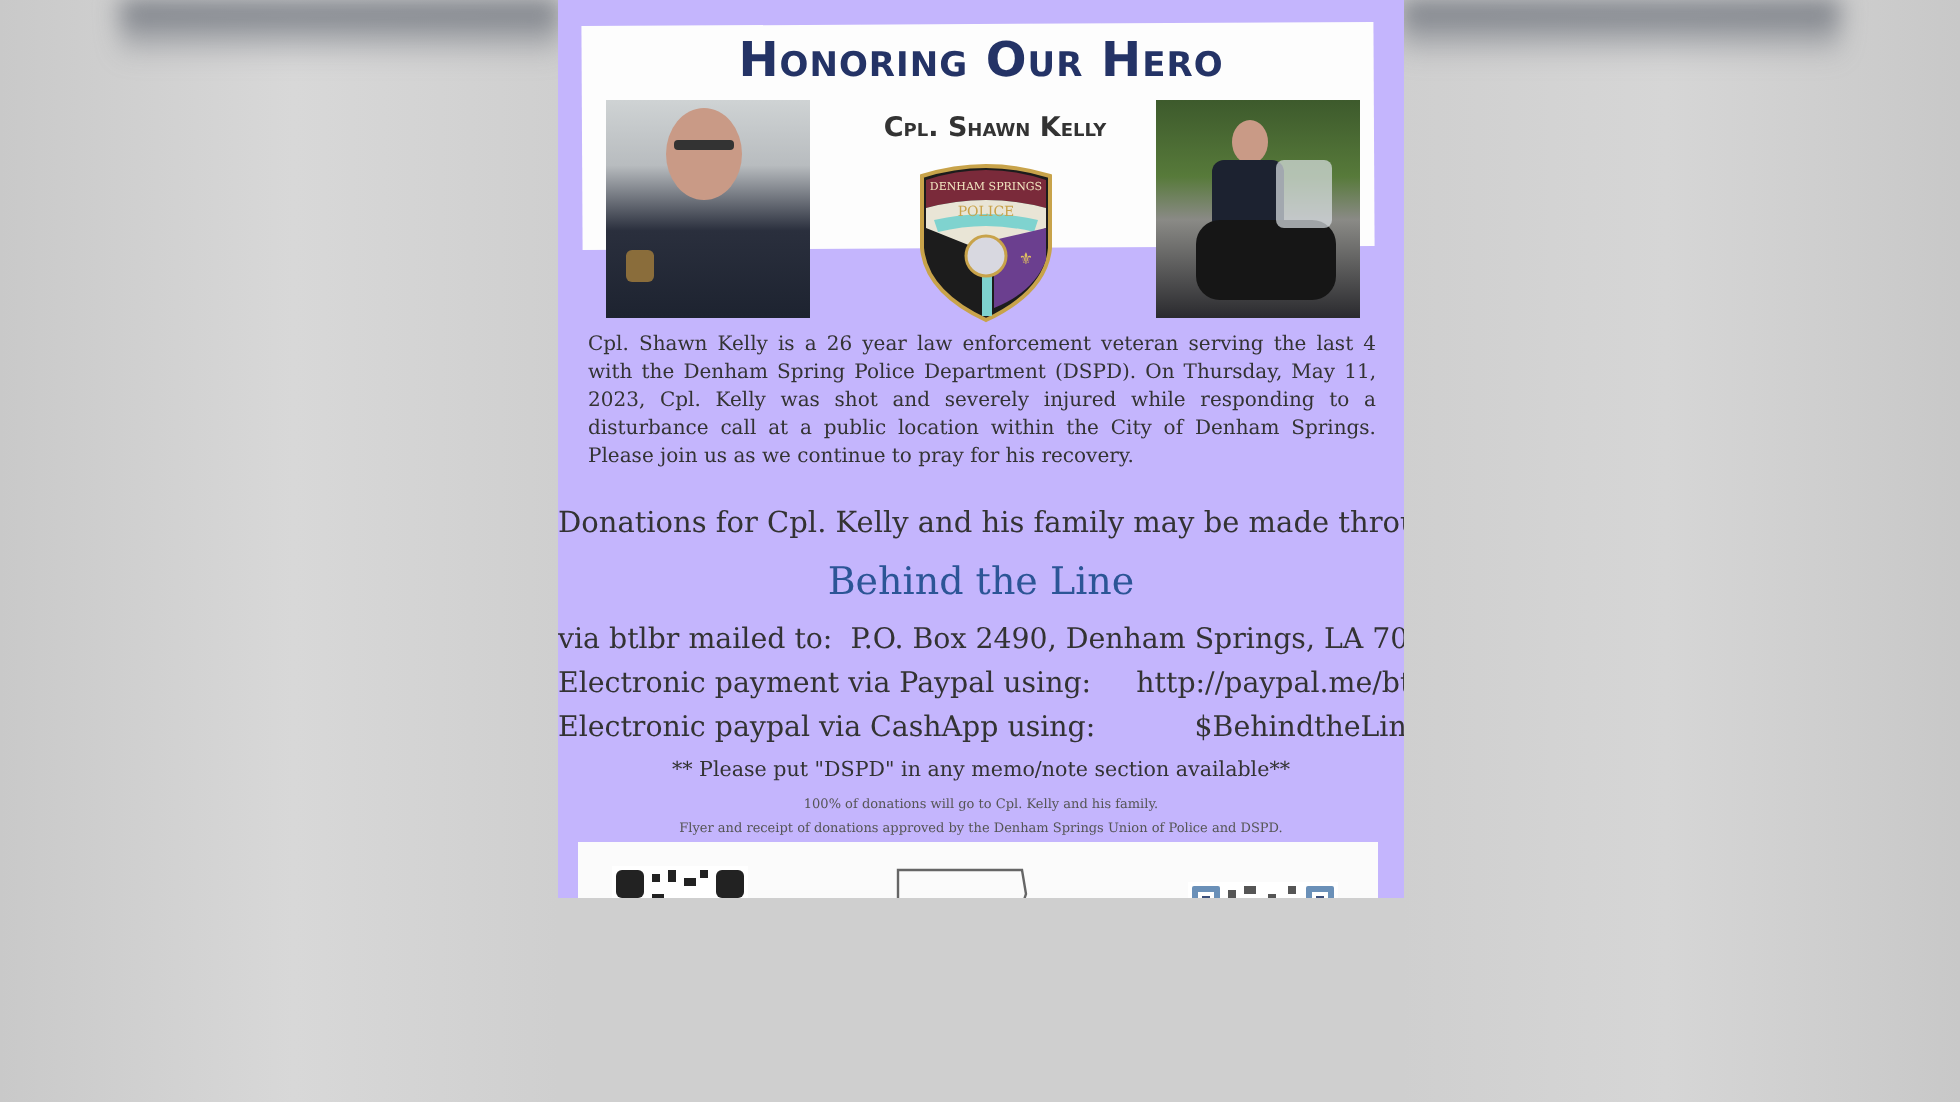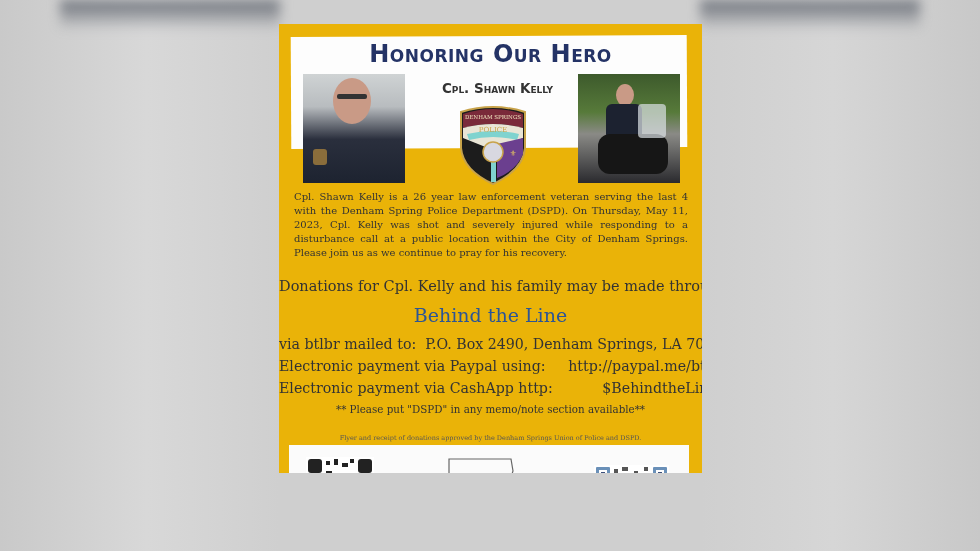--- a/index.html
+++ b/index.html
@@ -1,21 +1,21 @@
 <!DOCTYPE html>
 <html><head>
 <meta charset="utf-8">
 <style>
   html,body{margin:0;padding:0;}
   body{width:980px;height:551px;overflow:hidden;position:relative;
     background:linear-gradient(90deg,#c9c9c9 0%,#d8d8d8 15%,#cfcfcf 28.5%,#cfcfcf 71.5%,#d6d6d6 85%,#c8c8c8 100%);
     font-family:"DejaVu Serif",serif;}
   .blurtop{position:absolute;top:0;left:60px;width:220px;height:30px;background:linear-gradient(180deg,#6a6f78,rgba(200,200,200,0));filter:blur(6px);}
   .blurtop.r{left:700px;}
-  .flyer{position:absolute;left:279px;top:0;width:423px;height:449px;background:#eab308;overflow:hidden;margin-top:24px;}
+  .flyer{position:absolute;left:279px;top:0;width:423px;height:449px;background:#c4b5fd;overflow:hidden;}
   .banner{position:absolute;left:12px;top:12px;width:396px;height:112px;background:#fdfdfd;transform:rotate(-0.3deg);}
   .title{position:absolute;left:0;top:16px;width:423px;text-align:center;font-family:"DejaVu Sans",sans-serif;font-weight:bold;font-size:24px;color:#243366;letter-spacing:0.5px;font-variant:small-caps;}
   .subtitle{position:absolute;left:0;top:56px;width:423px;text-align:center;padding-left:14px;box-sizing:border-box;font-family:"DejaVu Sans",sans-serif;font-weight:bold;font-size:13.5px;color:#333;font-variant:small-caps;}
   .photo{position:absolute;top:50px;width:102px;height:109px;overflow:hidden;}
   .photo.left{left:24px;background:linear-gradient(180deg,#cfd3d4 0%,#b8bcbf 30%,#2a2f3d 60%,#1d2330 100%);}
   .photo.right{left:299px;background:linear-gradient(180deg,#3d5a2c 0%,#577a3a 35%,#8a8a86 55%,#2a2a2e 100%);}
   .head{position:absolute;border-radius:50%;background:#c99a86;}
   .badge{position:absolute;left:178px;top:80px;width:72px;height:82px;}
   .bio{position:absolute;left:15px;top:166px;width:394px;font-size:10px;line-height:14px;color:#333;text-align:justify;}
   .line{position:absolute;left:0;width:423px;text-align:center;color:#333;white-space:nowrap;}
@@ -83,25 +83,26 @@
 
   <div class="line pay pay1">
     <span>via btlbr mailed to:</span>&nbsp;
     <span>P.O. Box 2490, Denham Springs, LA 70727</span>
   </div>
   <div class="line pay pay2">
     <span>Electronic payment via Paypal using:</span>&nbsp;&nbsp;&nbsp;&nbsp;
     <span>http://paypal.me/btlbr</span>
   </div>
   <div class="line pay pay3">
-    <span>Electronic payment via CashApp http:</span>&nbsp;&nbsp;&nbsp;&nbsp;&nbsp;&nbsp;&nbsp;&nbsp;&nbsp;&nbsp;
+    <span>Electronic paypal via CashApp using:</span>&nbsp;&nbsp;&nbsp;&nbsp;&nbsp;&nbsp;&nbsp;&nbsp;&nbsp;&nbsp;
     <span>$BehindtheLine</span>
   </div>
 
   <div class="line memo">** Please put "DSPD" in any memo/note section available**</div>
+  <div class="line small s1">100% of donations will go to Cpl. Kelly and his family.</div>
   <div class="line small s2">Flyer and receipt of donations approved by the Denham Springs Union of Police and DSPD.</div>
 
   <div class="bottom">
     <svg class="qrbox cash" viewBox="0 0 68 68">
       <rect width="68" height="68" fill="#fff"></rect>
       <g fill="#222">
         <rect x="2" y="2" width="14" height="14" rx="3"></rect>
           <rect x="52" y="2" width="14" height="14" rx="3"></rect>
           <rect x="2" y="52" width="14" height="14" rx="3"></rect>
         <rect x="20" y="4" width="4" height="4"></rect>

